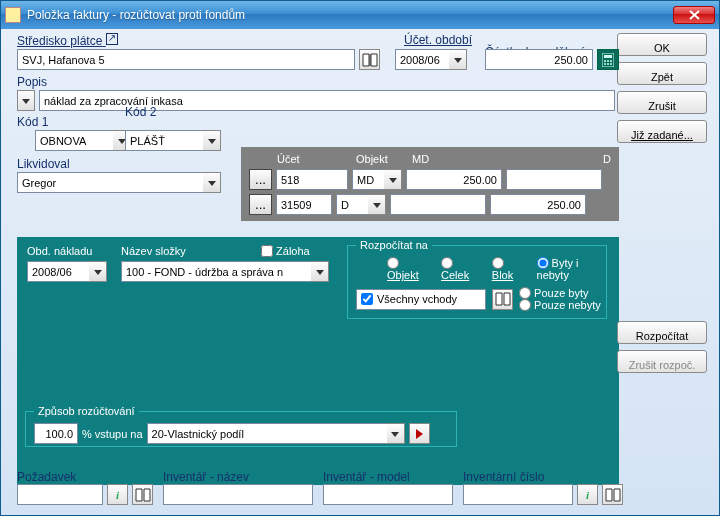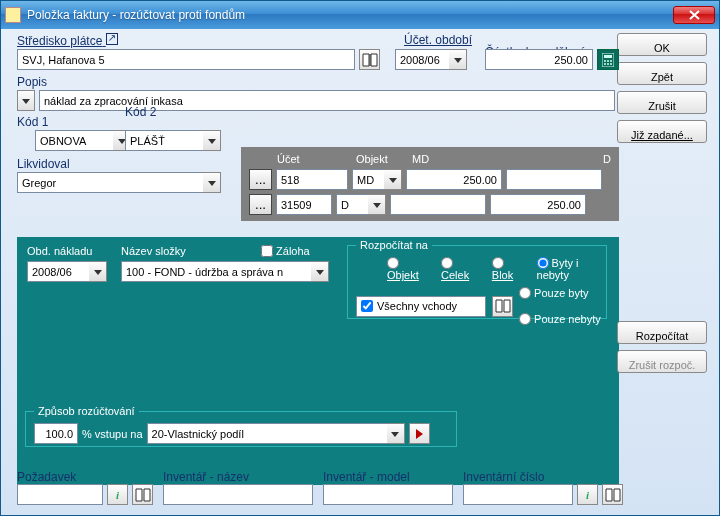--- a/index.html
+++ b/index.html
@@ -237,21 +237,21 @@
         <div class="row" style="margin-top:6px;gap:6px;">
           <label style="background:#fff;color:#000;border:1px solid #7a8aa0;height:21px;display:inline-flex;align-items:center;padding:0 4px;width:130px;">
             <input type="checkbox" checked="" class="chk" style="margin-right: 4px;">
             <span>Všechny vchody</span>
           </label>
           <span class="iconbtn">
               <svg class="bookicon" viewBox="0 0 18 18">
                 <path d="M2 3h6v12H2zM10 3h6v12h-6z" fill="#fff" stroke="#333"></path>
               </svg>
             </span>
-          <div style="display:flex;flex-direction:column;gap:14px;">
+          <div style="display:flex;flex-direction:column;gap:0;">
             <label><input type="radio" class="radio" style=""> <span>Pouze byty</span></label>
             <label><input type="radio" class="radio" style=""> <span>Pouze nebyty</span></label>
           </div>
         </div>
       </fieldset>
 
       <fieldset class="fieldset p" style="left:8px; top:88px; width:432px; height:42px;">
         <legend>Způsob rozúčtování</legend>
         <div class="row">
           <input class="input right" style="width: 44px;" value="100.0">

